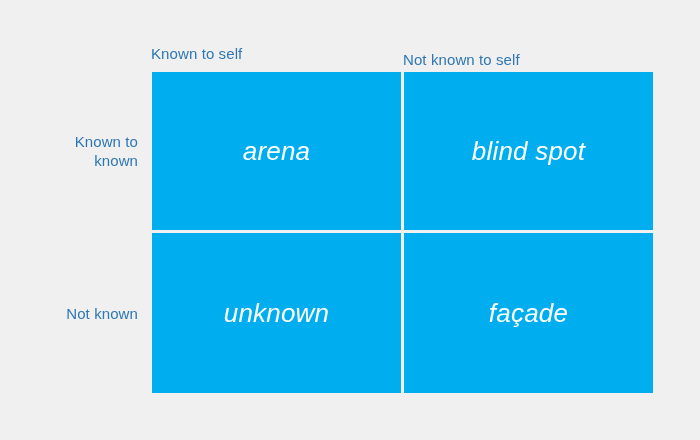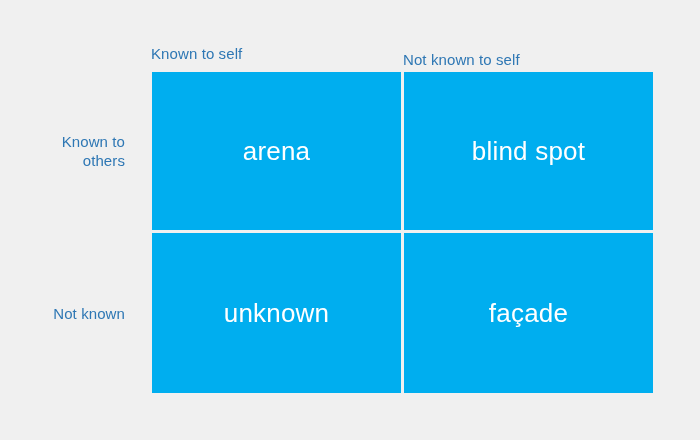--- a/index.html
+++ b/index.html
@@ -30,21 +30,21 @@
     color: #2e77b4;
     white-space: nowrap;
     letter-spacing: 0.1px;
   }
   .col-header.col-1 { left: 151px; }
   .col-header.col-2 { left: 403px; margin-top: 6px; }
 
   
   .row-header {
     position: absolute;
-    left: 5px;
+    left: 18px;
     width: 120px;
     text-align: right;
     font-size: 15px;
     line-height: 19px;
     color: #2e77b4;
     letter-spacing: 0.1px;
   }
   .row-header.row-1 {
     top: 72px;
     height: 158px;
@@ -67,20 +67,21 @@
     position: absolute;
     left: 152px;
     top: 72px;
     width: 501px;
     height: 321px;
     display: grid;
     grid-template-columns: 249px 249px;
     grid-template-rows: 158px 160px;
     gap: 3px;
     background: #f0f0f0;
+    font-style: italic;
   }
   .quadrant {
     background: #00aeef;
     display: flex;
     align-items: center;
     justify-content: center;
     color: #ffffff;
     font-size: 26px;
     line-height: 30px;
     letter-spacing: 0.2px;
@@ -90,21 +91,21 @@
 <body>
 
 <div id="johari-window">
 
   <div class="col-header col-1">Known to self</div>
   <div class="col-header col-2">Not known to self</div>
 
   <div class="row-header row-1">
     <span class="rh-inner">
       <span class="rh-line">Known to</span>
-      <span class="rh-line">others</span>
+      <span class="rh-line">known</span>
     </span>
   </div>
   <div class="row-header row-2">
     <span class="rh-inner">
       <span class="rh-line">Not known</span>
     </span>
   </div>
 
   <div class="grid">
     <div class="quadrant">arena</div>

